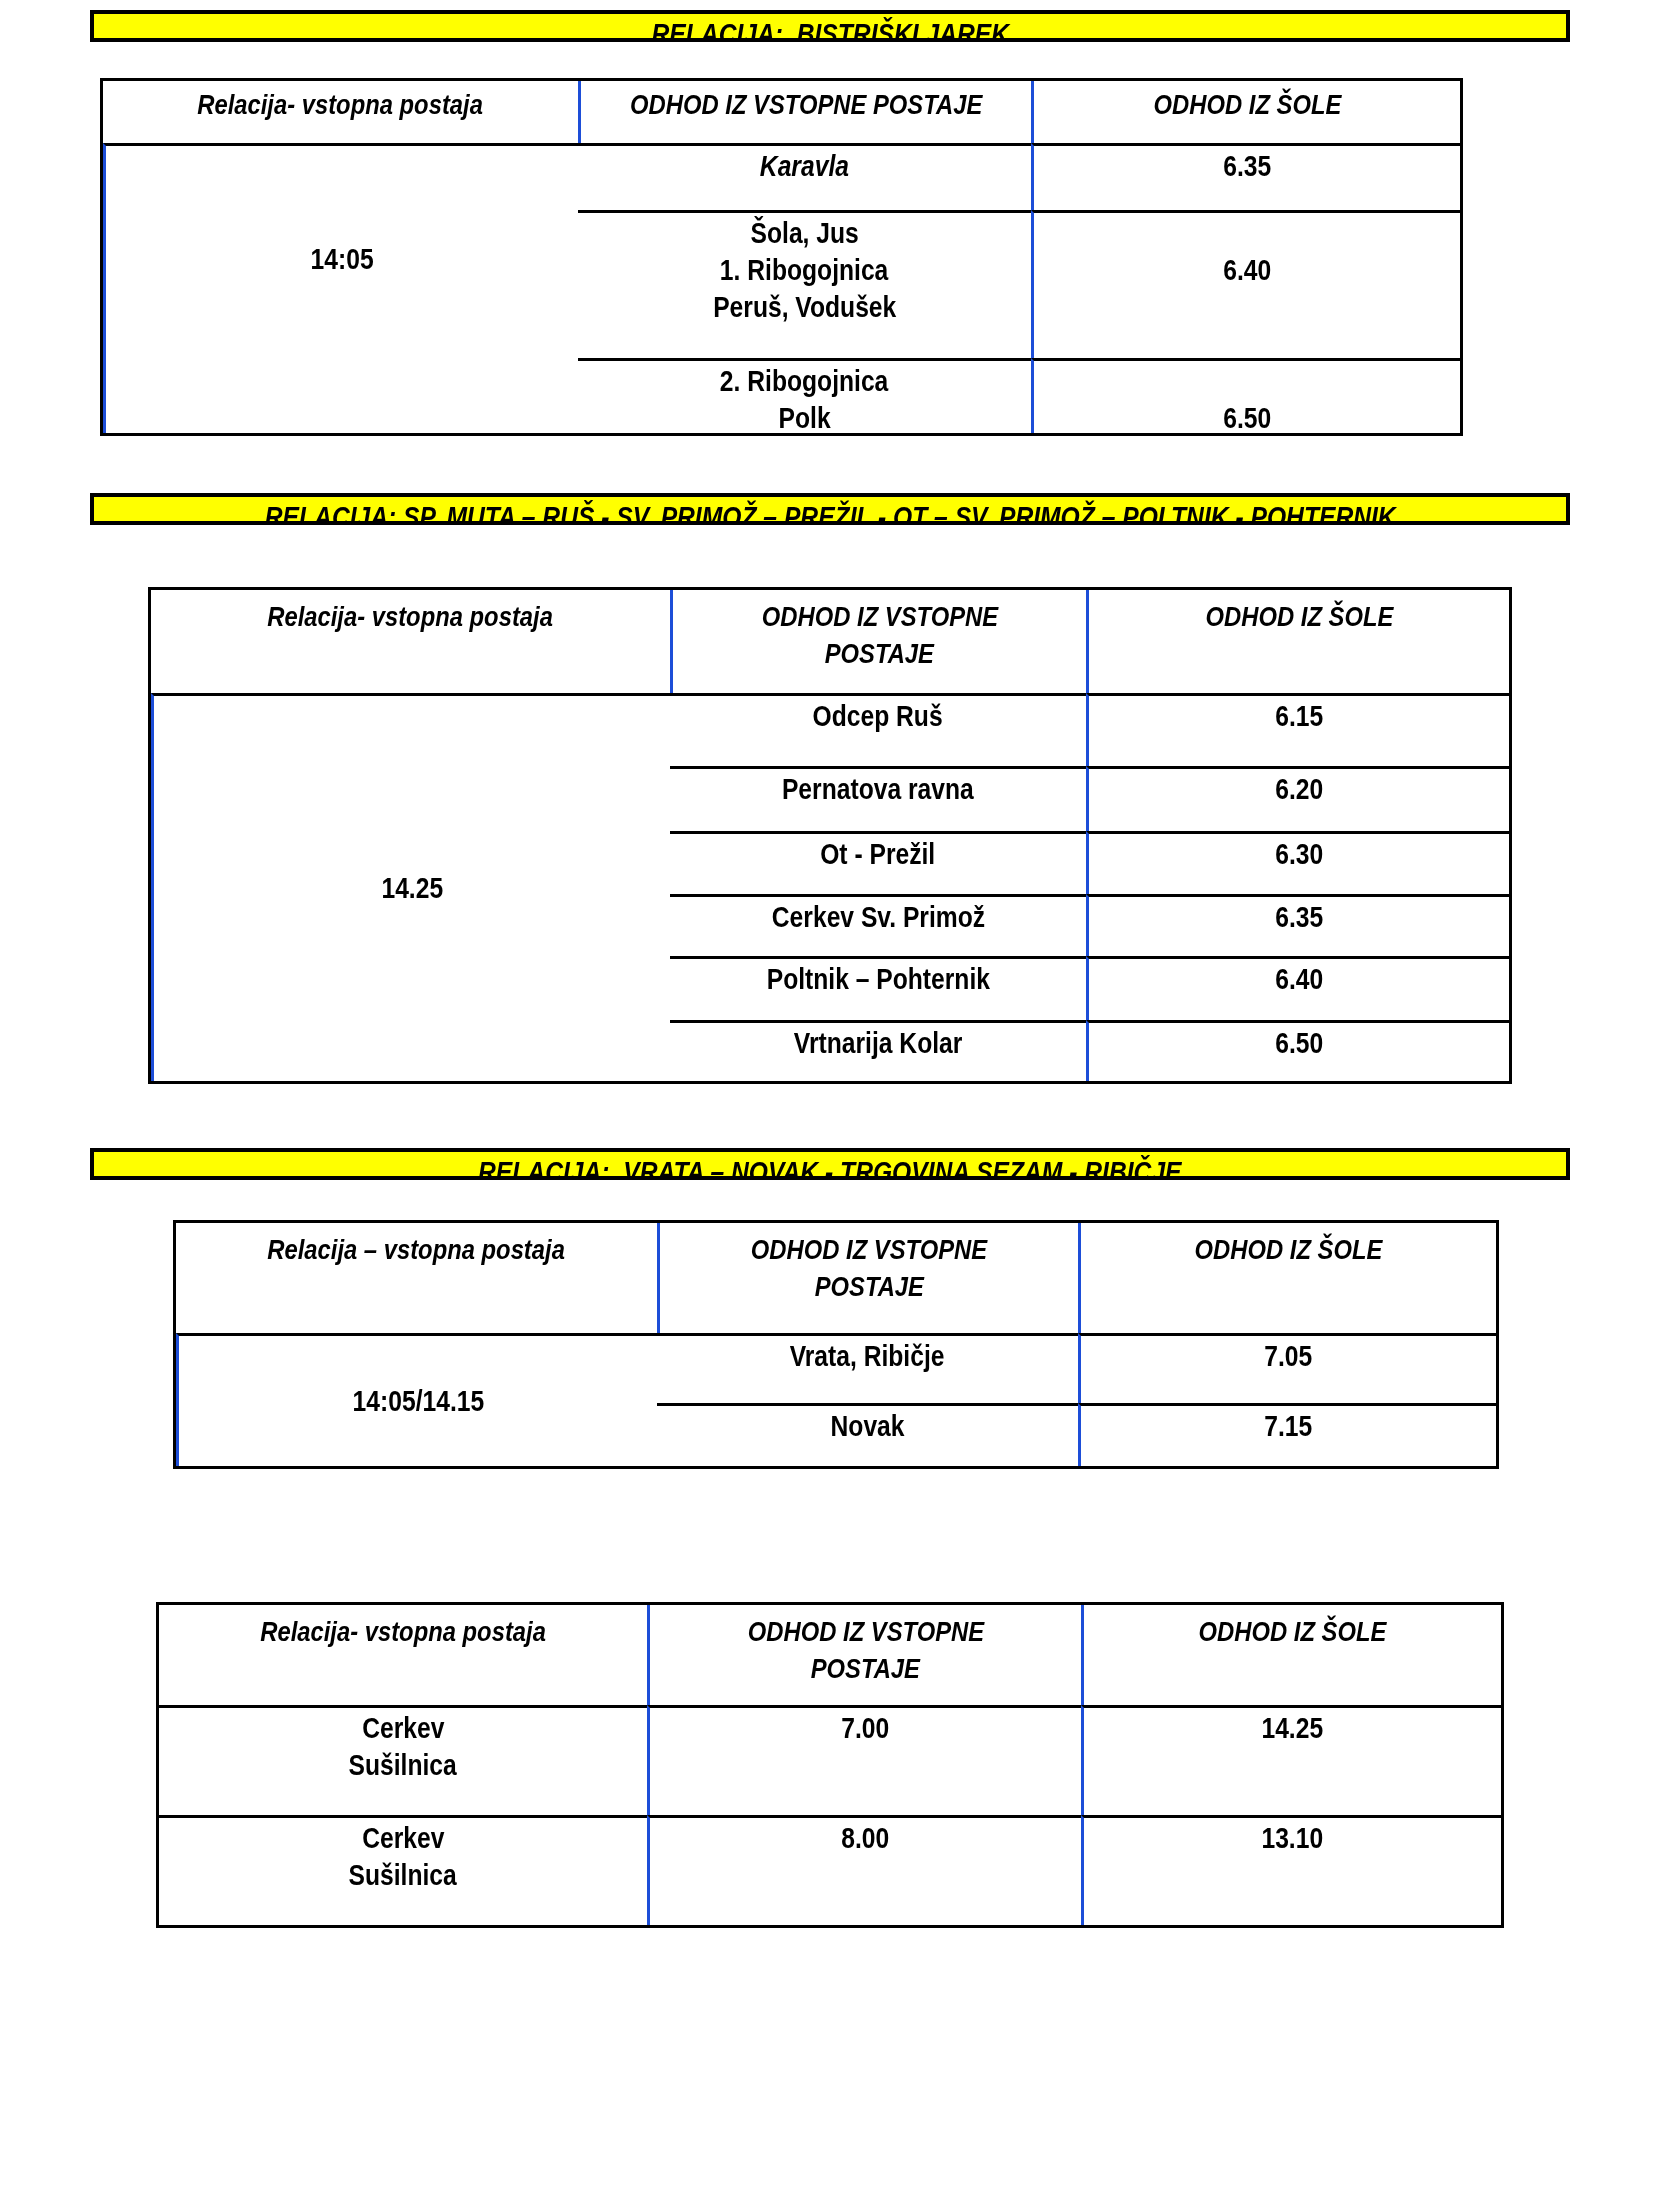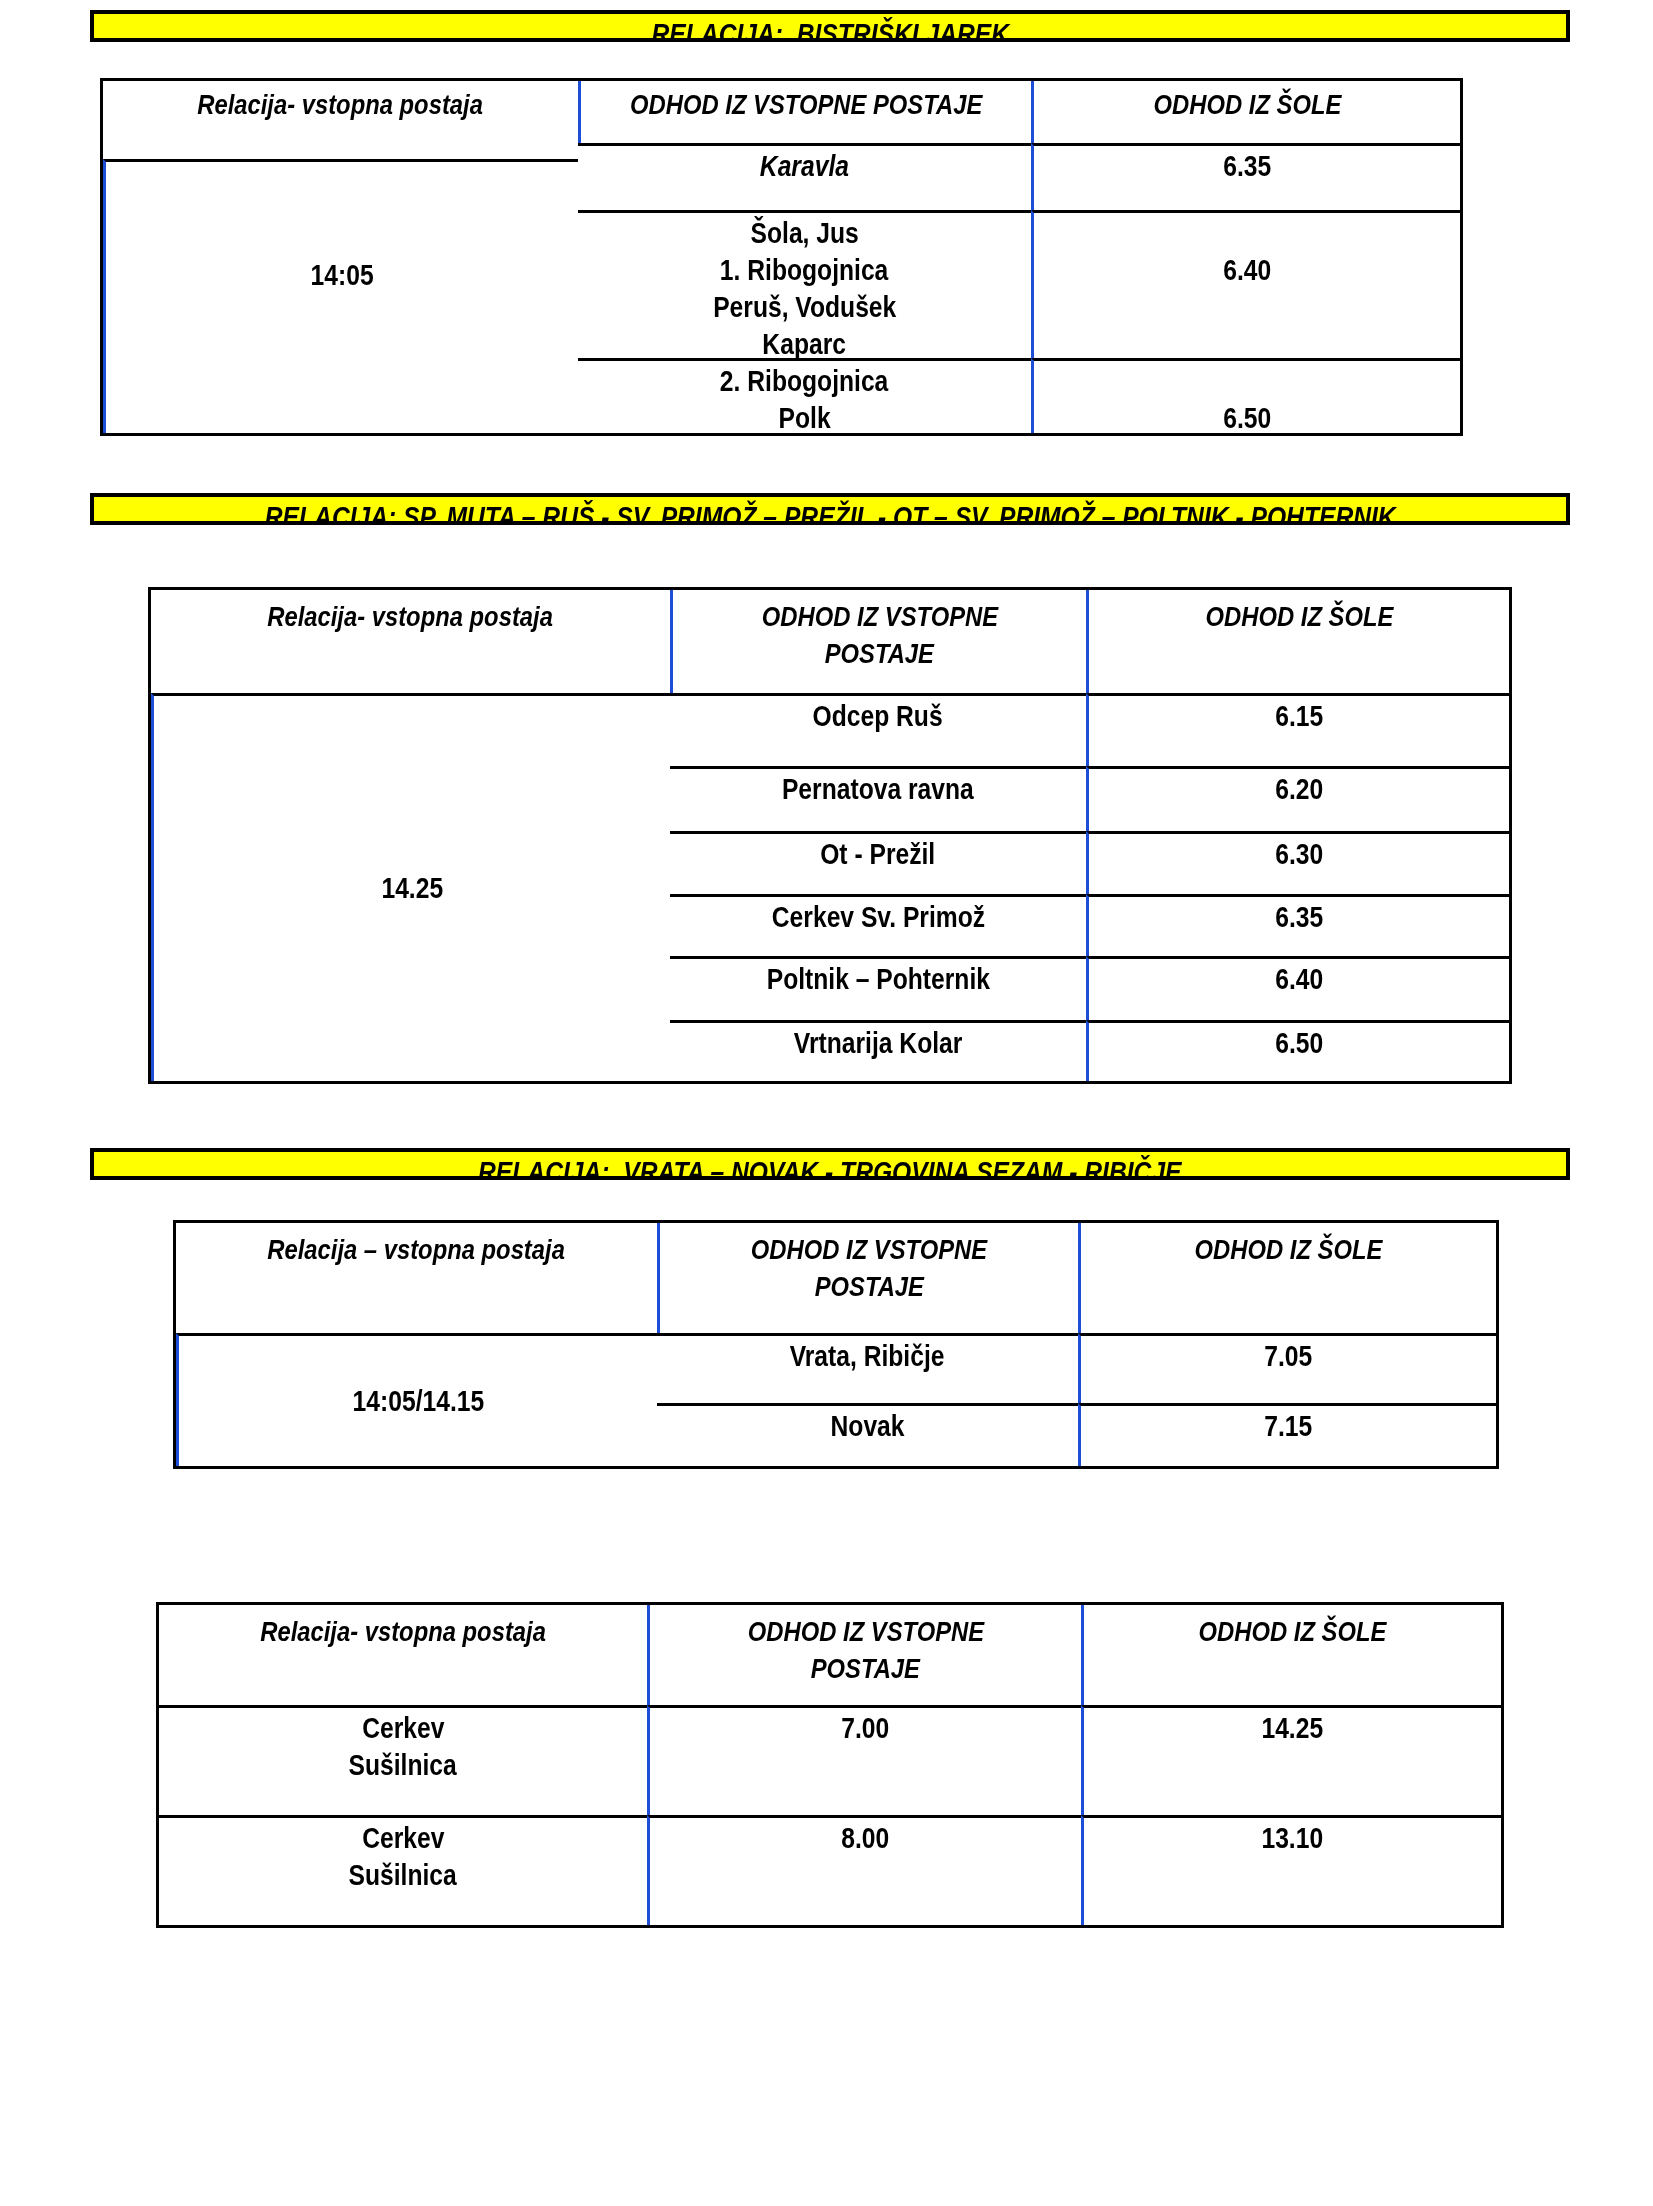--- a/index.html
+++ b/index.html
@@ -27,21 +27,21 @@
   .fc { border-left:none; }
   .fr { border-top:none; }
   .hd { font-style:italic; font-size:28px; padding-top:5px; }
   .t2 .hd, .t3 .hd, .t4 .hd { padding-top:8px; }
 
   .ln { line-height:37px; }
   .tx { display:inline-block; transform:scaleX(0.85); transform-origin:50% 50%; white-space:pre; }
   .it { font-style:italic; }
   .sp { height:37px; }
 
-  .span3 { grid-row:2 / span 3;margin-top:16px; }
+  .span3 { grid-row:2 / span 3; }
   .span6 { grid-row:2 / span 6; }
   .span2 { grid-row:2 / span 2; }
   .vcenter { display:flex; align-items:center; justify-content:center; padding-top:0; }
   .t1sch { padding-top:95px; }
   .gap2 { }
 </style>
 </head>
 <body>
 
 <div class="page">
@@ -68,21 +68,20 @@
       <div class="ln"><span class="tx">6.35</span></div>
     </div>
     <div class="cell span3 t1sch">
       <div class="ln"><span class="tx">14:05</span></div>
     </div>
 
     <div class="cell fc">
       <div class="ln"><span class="tx">Šola, Jus</span></div>
       <div class="ln"><span class="tx">1. Ribogojnica</span></div>
       <div class="ln"><span class="tx">Peruš, Vodušek</span></div>
-      <div class="ln"><span class="tx">Kaparc</span></div>
     </div>
     <div class="cell">
       <div class="sp"></div>
       <div class="ln"><span class="tx">6.40</span></div>
     </div>
 
     <div class="cell fc">
       <div class="ln"><span class="tx">2. Ribogojnica</span></div>
       <div class="ln"><span class="tx">Polk</span></div>
     </div>

